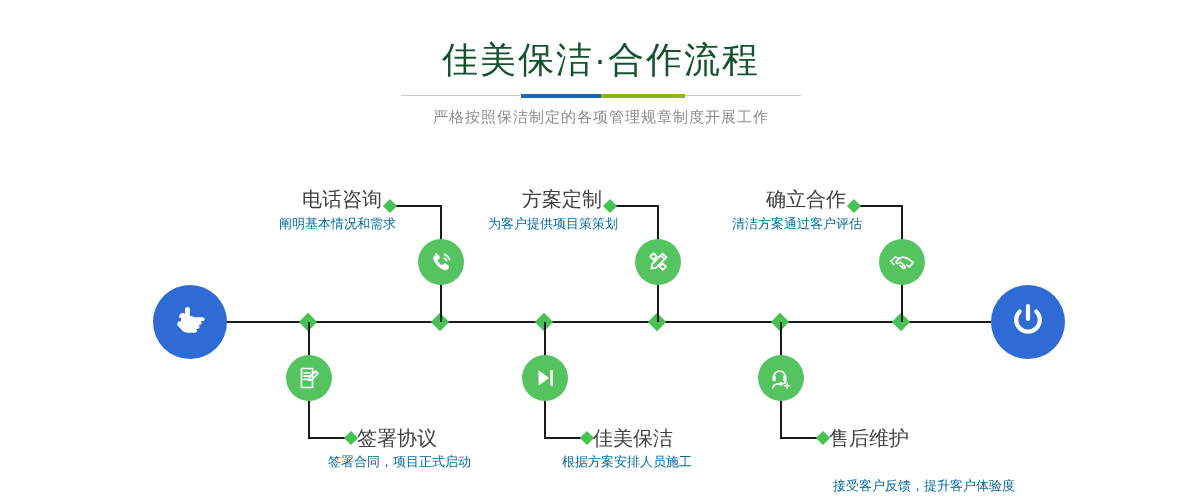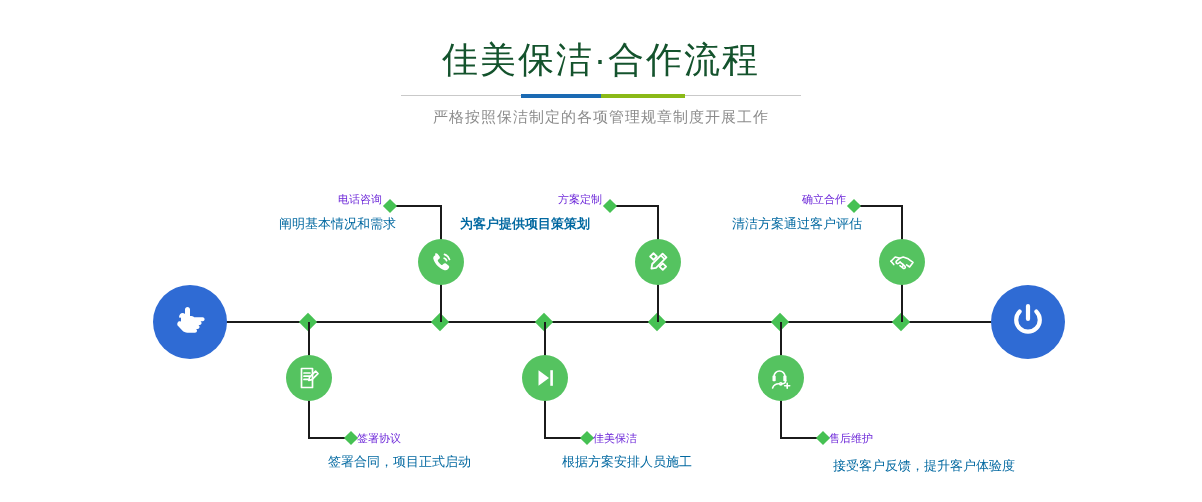--- a/index.html
+++ b/index.html
@@ -137,23 +137,23 @@
     background: #55c360;
     display: flex;
     align-items: center;
     justify-content: center;
   }
   .step-icon svg { display: block; }
 
   
   .step-label {
     position: absolute;
-    font-size: 11px;
+    font-size: 20px;
     line-height: 22px;
-    color: #6d28d9;
+    color: #404040;
     white-space: nowrap;
   }
   .step-desc {
     position: absolute;
     font-size: 13px;
     line-height: 20px;
     color: #0369a1;
     white-space: nowrap;
   }
   .ta-right { text-align: right; transform: translateX(-100%); }
@@ -228,21 +228,21 @@
           <path d="M18.6 5.6l3.8 3.8-10.4 10.4-4.6.8.8-4.6z"></path>
           <path d="M16.8 7.4l3.8 3.8"></path>
           <path d="M9.5 5.2l3.3 3.3-3.3 3.3-3.3-3.3z"></path>
           <path d="M18.8 15.3l3.3 3.3-3.3 3.3-3.3-3.3z"></path>
         </g>
       </svg>
     </span>
   </div>
 
   <div class="step-label ta-right" style="left:602px; top:188px;">方案定制</div>
-  <div class="step-desc ta-right" style="left:590px; top:214px;font-weight:bold;">为客户提供项目策策划</div>
+  <div class="step-desc ta-right" style="left:618px; top:214px;">为客户提供项目策策划</div>
 
   <div class="vline" style="left:901px; top:205px; height:117px;"></div>
   <div class="hline" style="left:854px; top:205px; width:49px;"></div>
   <div class="tip-diamond" style="left:854px; top:206px;"></div>
 
   <div class="step-icon" style="left:879px; top:239px;">
     <span>
       <svg width="28" height="28" viewBox="0 0 28 28">
         <g stroke="#ffffff" stroke-width="1.6" fill="none" stroke-linejoin="round" stroke-linecap="round">
           <path d="M3 13.2l4.2-4.2 4.6 1.3 3.4-1.3 5 1.8 4.8 3.6-3.4 4.6-3-2.1"></path>
@@ -306,15 +306,15 @@
           <path d="M18.7 16.5c0 2.1-1.7 3.3-3.6 3.3"></path>
           <circle cx="13.8" cy="19.8" r="1.1"></circle>
           <path d="M5.6 24c.8-2.6 3.3-4.3 6.4-4.3"></path>
           <path d="M20.2 19.2v5M17.7 21.7h5"></path>
         </g>
       </svg>
     </span>
   </div>
 
   <div class="step-label ta-left" style="left:829px; top:427px;">售后维护</div>
-  <div class="step-desc ta-left" style="left:833px; top:456px;">接受客户反馈，提升客户体验度</div>
+  <div class="step-desc ta-left" style="left:833px; top:476px;">接受客户反馈，提升客户体验度</div>
 
 </div>
 
 </body></html>

